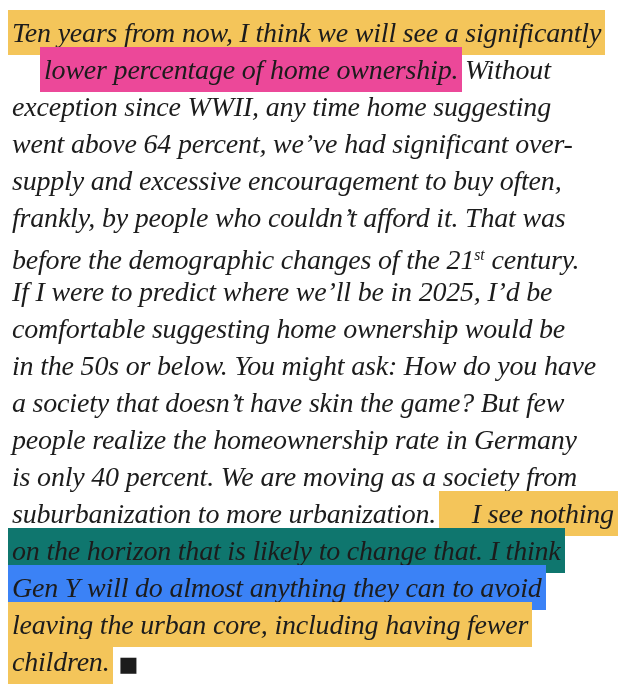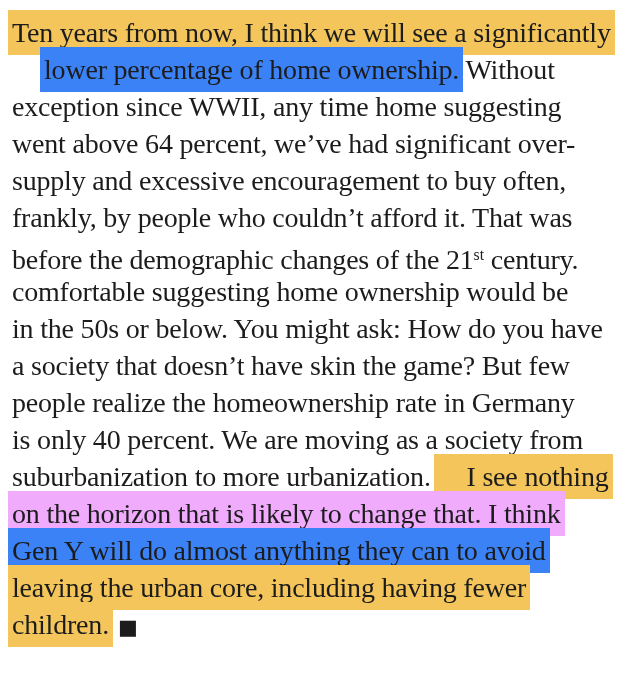--- a/index.html
+++ b/index.html
@@ -16,20 +16,21 @@
   .passage {
     padding: 14px 0 0 12px;
     font-size: 28px;
     line-height: 37px;
     color: #1c1c1c;
     letter-spacing: -0.2px;
   }
   .line {
     height: 37px;
     white-space: pre;
+    font-style: italic;
   }
   .hl {
     
     padding: 7px 4px;
     margin: 0 -4px;
   }
   .sup {
     font-size: 0.56em;
     vertical-align: 0.55em;
     letter-spacing: 0;
@@ -38,29 +39,30 @@
     font-size: 21px;
     margin-left: 9px;
     font-family: "DejaVu Sans", sans-serif;
   }
 </style>
 </head>
 <body>
 
 <div class="passage" style="color: rgb(28, 28, 28);">
     <div class="line"><span class="hl" style="background-color: rgb(244, 197, 90);">Ten years from now, I think we will see a significantly</span></div>
-    <div class="line"><span class="hl" style="background-color: #3b82f6; margin-left: 28px;">lower percentage of home ownership.</span><span> Without</span></div>
+    <div class="line"><span class="hl" style="background-color: #ec4899; margin-left: 28px;">lower percentage of home ownership.</span><span> Without</span></div>
     <div class="line"><span>exception since WWII, any time home suggesting</span></div>
     <div class="line"><span>went above 64 percent, we’ve had significant over-</span></div>
     <div class="line"><span>supply and excessive encouragement to buy often,</span></div>
     <div class="line"><span>frankly, by people who couldn’t afford it. That was</span></div>
     <div class="line"><span>before the demographic changes of the 21</span><span class="sup">st</span><span> century.</span></div>
+    <div class="line"><span>If I were to predict where we’ll be in 2025, I’d be</span></div>
     <div class="line"><span>comfortable suggesting home ownership would be</span></div>
     <div class="line"><span>in the 50s or below. You might ask: How do you have</span></div>
     <div class="line"><span>a society that doesn’t have skin the game? But few</span></div>
     <div class="line"><span>people realize the homeownership rate in Germany</span></div>
     <div class="line"><span>is only 40 percent. We are moving as a society from</span></div>
     <div class="line"><span>suburbanization to more urbanization. </span><span class="hl" style="background-color: rgb(244, 197, 90); padding-left: 33px;">I see nothing</span></div>
-    <div class="line"><span class="hl" style="background-color: #f0abfc; margin-top: 11px;">on the horizon that is likely to change that. I think</span></div>
+    <div class="line"><span class="hl" style="background-color: #0f766e; margin-top: 11px;">on the horizon that is likely to change that. I think</span></div>
     <div class="line"><span class="hl" style="background-color: #3b82f6;">Gen Y will do almost anything they can to avoid</span></div>
     <div class="line"><span class="hl" style="background-color: rgb(244, 197, 90);">leaving the urban core, including having fewer</span></div>
     <div class="line"><span class="hl" style="background-color: rgb(244, 197, 90);">children.</span><span class="end-mark" style="color: rgb(28, 28, 28);">■</span></div>
   </div>
 
 </body></html>

